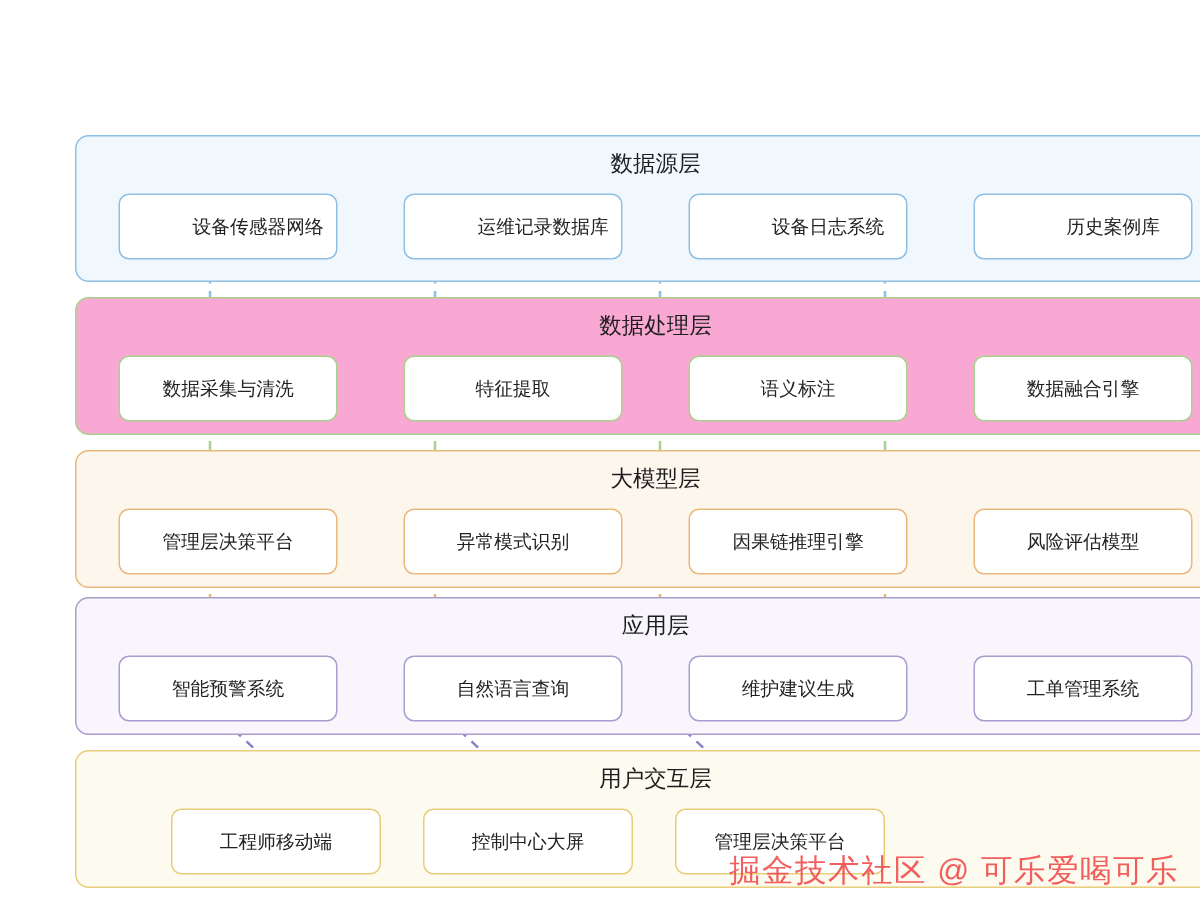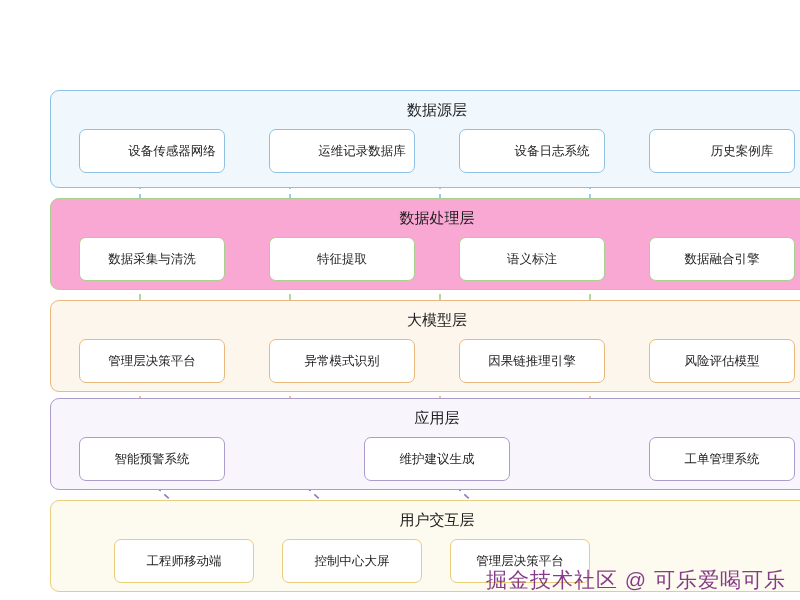--- a/index.html
+++ b/index.html
@@ -145,21 +145,21 @@
     border-color: #e8cd7d;
   }
   #layer-user-interaction .node { border-color: #e8cd7d; }
 
   
   #watermark {
     position: absolute;
     right: 14px;
     bottom: 6px;
     font-size: 21px;
-    color: #701a75;
+    color: #ef4444;
     opacity: 0.85;
     white-space: nowrap;
     z-index: 5;
     letter-spacing: 1px;
   }
 </style>
 </head>
 <body>
 
 <div id="diagram-root">
@@ -222,20 +222,21 @@
       <div class="node">异常模式识别</div>
       <div class="node">因果链推理引擎</div>
       <div class="node">风险评估模型</div>
     </div>
   </section>
 
   <section class="layer" id="layer-application">
     <div class="layer-title">应用层</div>
     <div class="node-row cols4">
       <div class="node">智能预警系统</div>
+      <div class="node">自然语言查询</div>
       <div class="node">维护建议生成</div>
       <div class="node">工单管理系统</div>
     </div>
   </section>
 
   <section class="layer" id="layer-user-interaction">
     <div class="layer-title">用户交互层</div>
     <div class="node-row cols3">
       <div class="node">工程师移动端</div>
       <div class="node">控制中心大屏</div>

